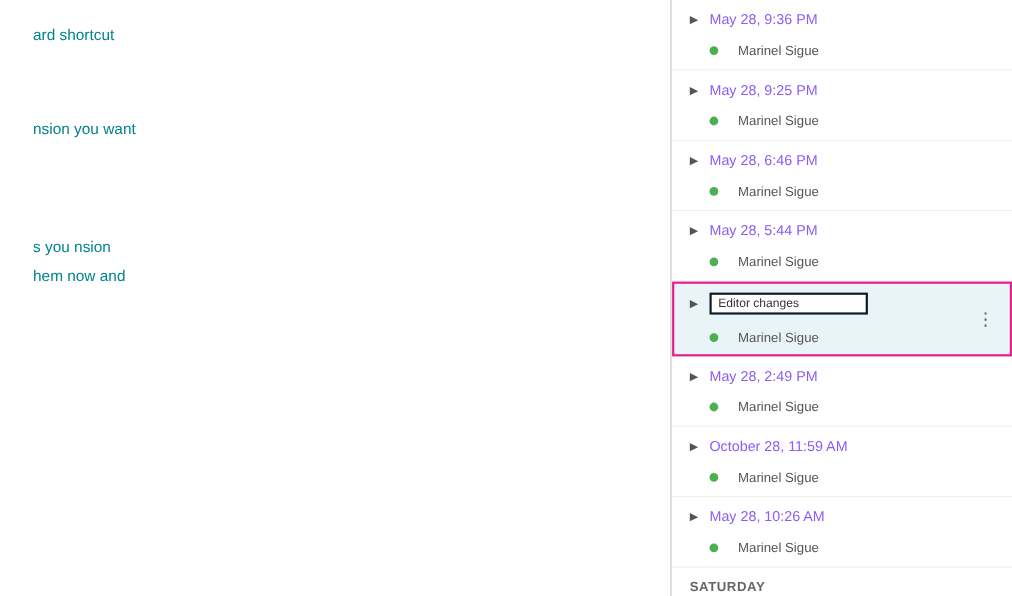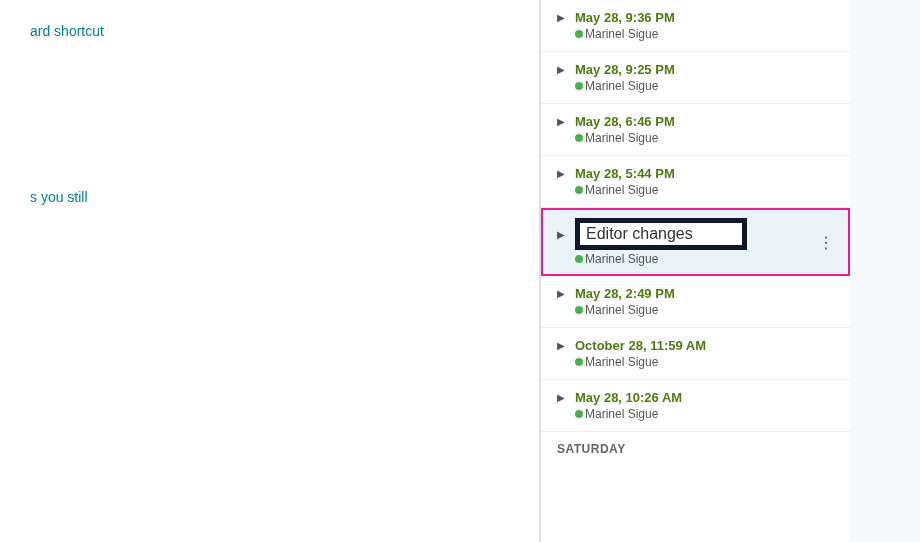--- a/index.html
+++ b/index.html
@@ -7,21 +7,21 @@
       font-family: Arial, sans-serif;
       background: #f8f9fa;
       width: 920px;
       height: 542px;
       overflow: hidden;
       display: flex;
     }
 
     
     .left-panel {
-      width: 540px;
+      width: 610px;
       height: 542px;
       background: #ffffff;
       position: relative;
       overflow: hidden;
       border-right: 1px solid #e0e0e0;
     }
 
     .left-content {
       padding: 20px 30px;
       position: absolute;
@@ -81,53 +81,53 @@
 
     .chevron-icon {
       color: #555;
       font-size: 10px;
       width: 12px;
       flex-shrink: 0;
     }
 
     .version-time {
       font-size: 13px;
-      color: #4d7c0f;
-      font-weight: 700;
+      color: #8b5cf6;
+      font-weight: 400;
     }
 
     .version-name-row {
       display: flex;
       align-items: center;
-      gap: 2px;
-      margin-top: 2px;
+      gap: 18px;
+      margin-top: 14px;
       padding-left: 18px;
     }
 
     .dot {
       width: 8px;
       height: 8px;
       border-radius: 50%;
       background: #4caf50;
       flex-shrink: 0;
     }
 
     .author-name {
       font-size: 12px;
       color: #555;
     }
 
     .name-input {
-      border: 5px solid #0f172a;
+      border: 2px solid #0f172a;
       outline: none;
-      font-size: 16px;
+      font-size: 11px;
       color: #333;
       background: #fff;
       padding: 2px 6px;
-      width: 172px;
+      width: 144px;
       font-weight: 500;
     }
 
     .more-btn {
       position: absolute;
       right: 10px;
       top: 50%;
       transform: translateY(-50%);
       color: #555;
       font-size: 16px;
@@ -147,23 +147,29 @@
   </style>
 </head>
 <body>
 
 <div class="left-panel">
   <div class="left-content">
     <div class="link-line">
       <span class="link-text">ard shortcut</span>
     </div>
     <div class="spacer"></div>
+    <div class="link-line">
+      <span class="link-text">nsion you want</span>
+    </div>
     <div class="spacer2"></div>
     <div class="link-line">
-      <span class="link-text">s you still</span>
+      <span class="link-text">s you nsion</span>
+    </div>
+    <div class="link-line">
+      <span class="link-text">hem now and</span>
     </div>
   </div>
 </div>
 
 <div class="right-sidebar">
 
   <div class="version-item">
     <div class="version-row">
       <span class="chevron-icon">▶</span>
       <span class="version-time">May 28, 9:36 PM</span>

